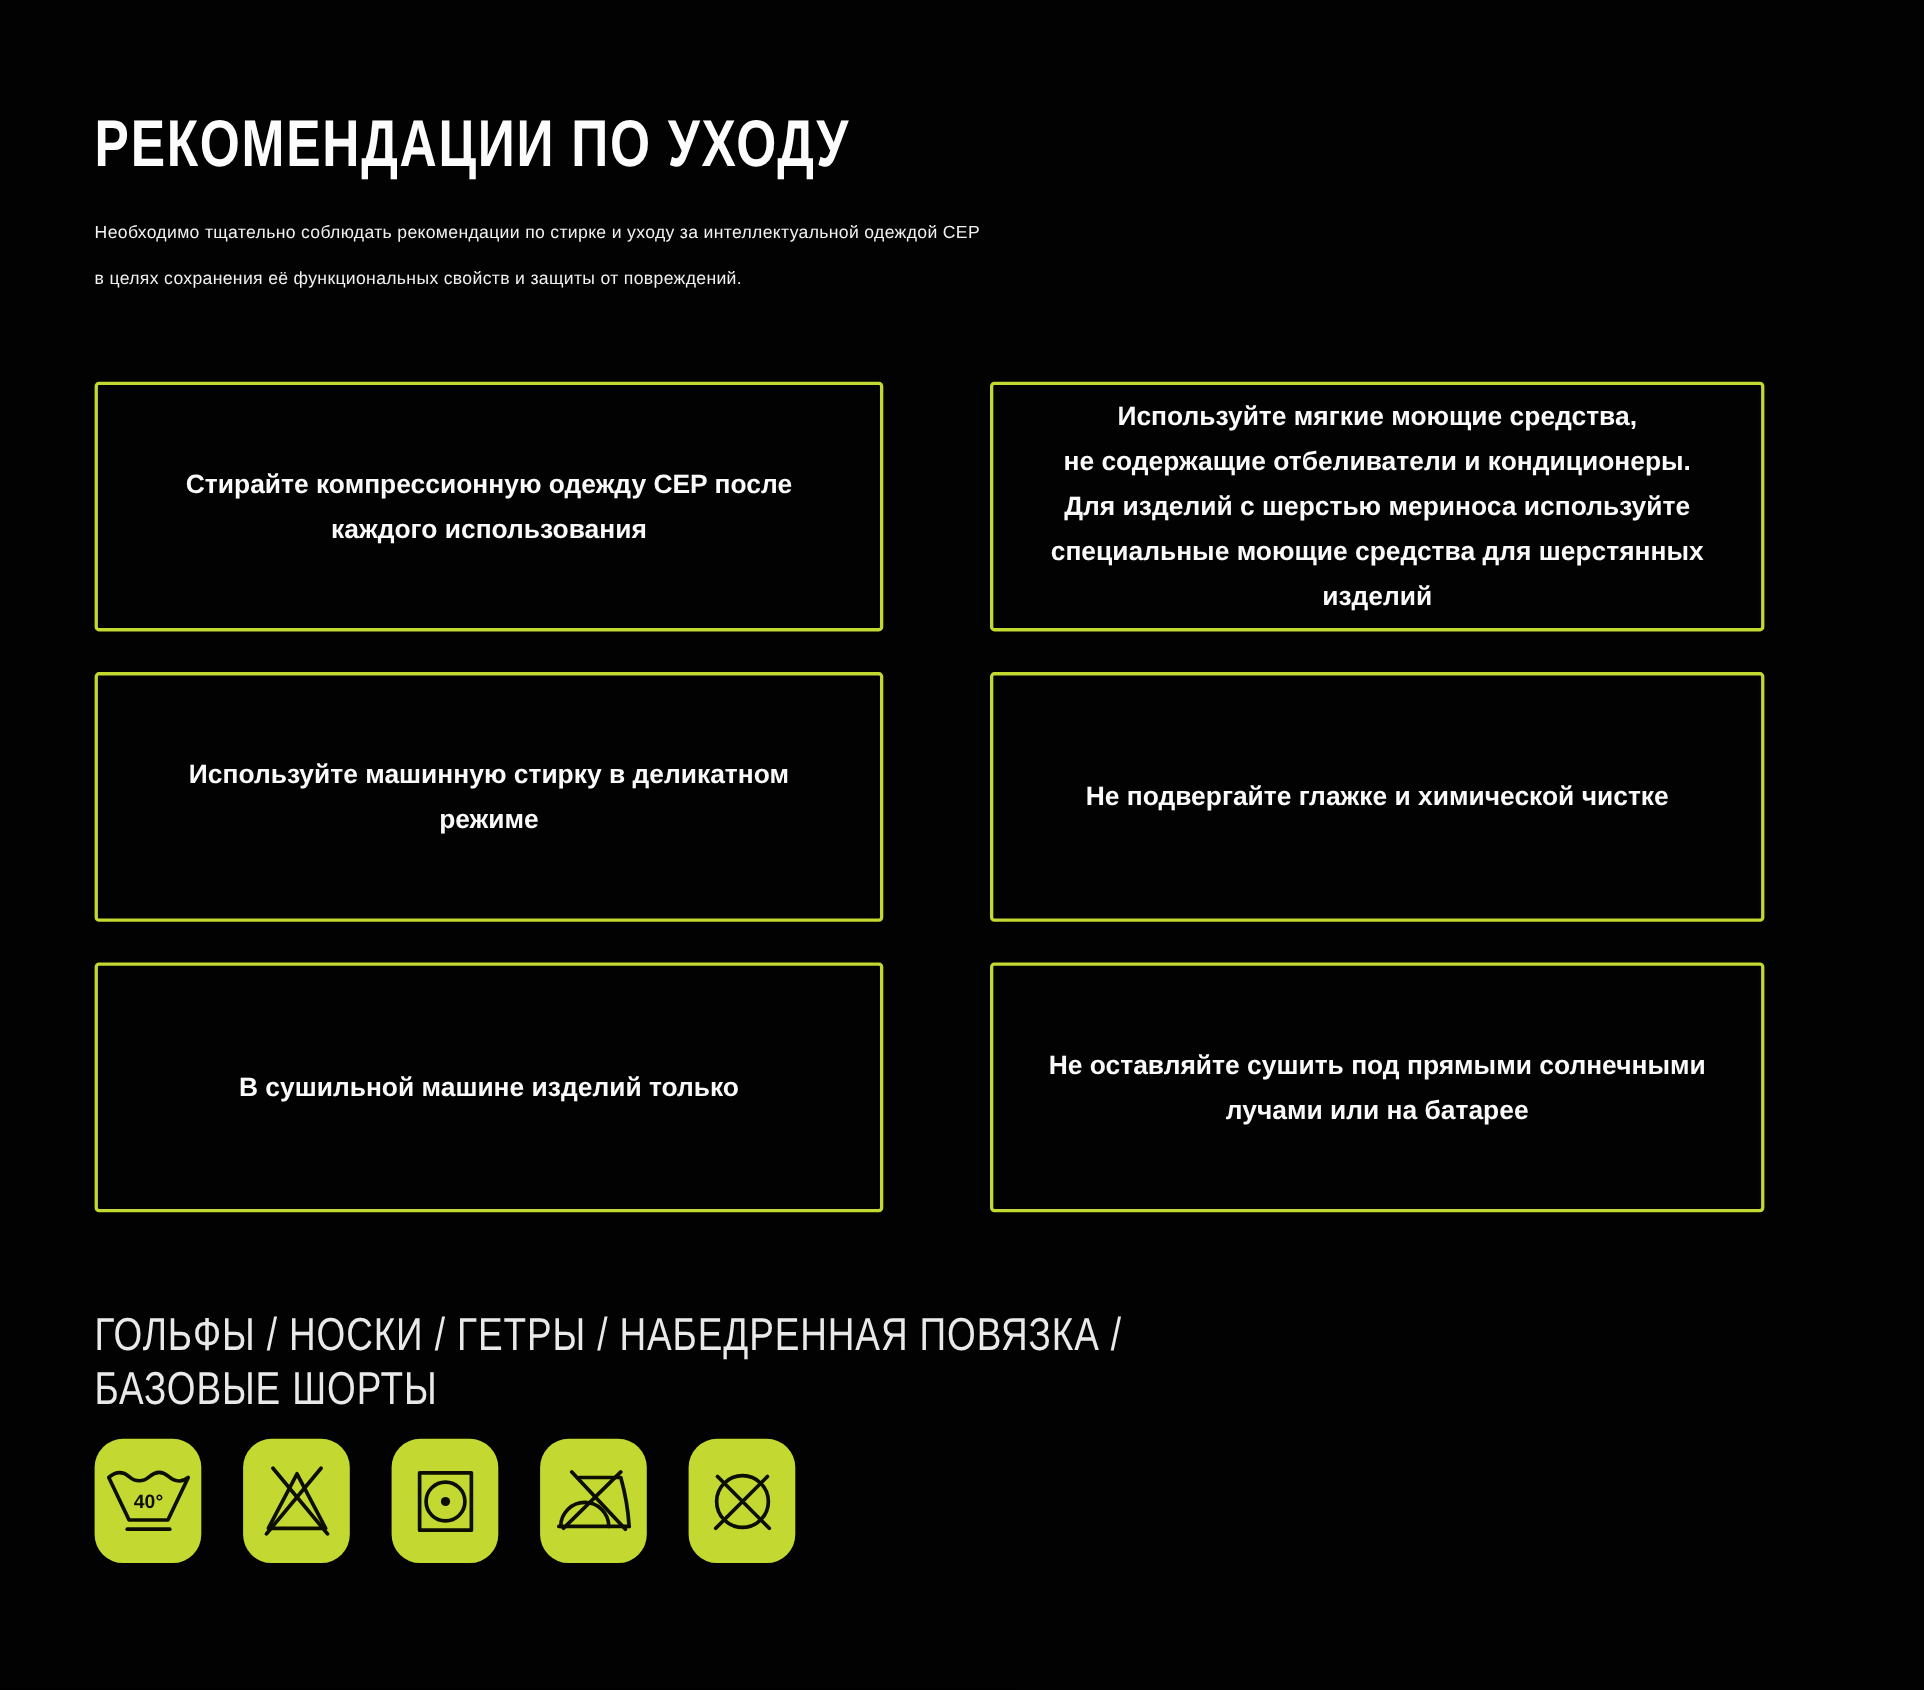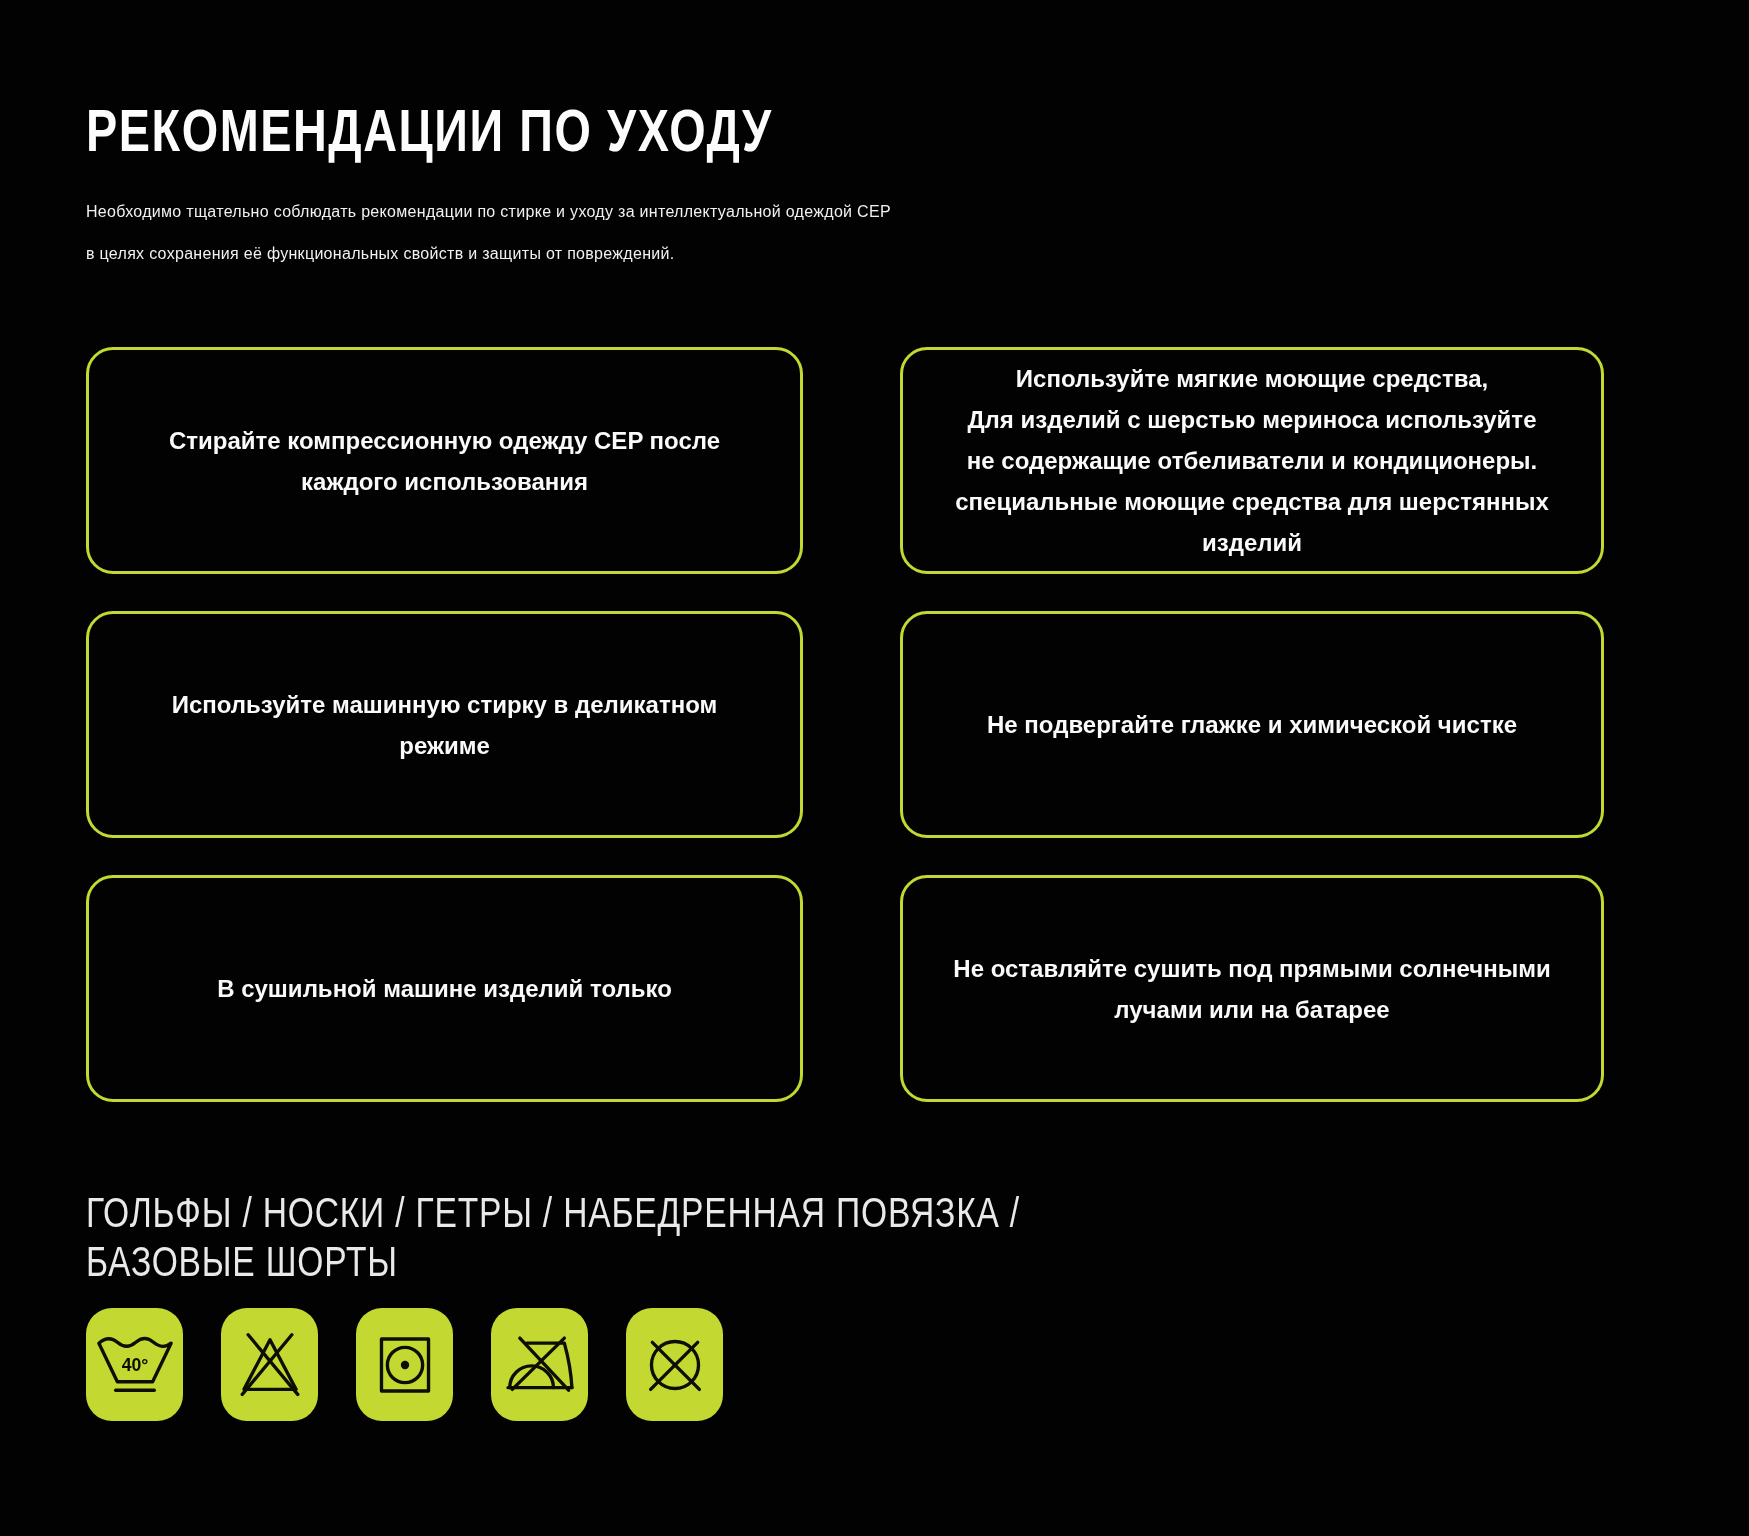--- a/index.html
+++ b/index.html
@@ -37,21 +37,21 @@
     margin-top:72px;
     display:grid;
     grid-template-columns:717px 704px;
     column-gap:97px;
     row-gap:37px;
   }
   .card {
     box-sizing:border-box;
     height:227px;
     border:3px solid #c3d830;
-    border-radius:27px;
+    border-radius:4px;
     display:flex;
     flex-direction:column;
     justify-content:center;
     align-items:center;
     padding:10px 28px;
     text-align:center;
     color:#fafafa;
     font-weight:bold;
     font-size:24px;
     line-height:41px;
@@ -113,22 +113,22 @@
 
     <div class="grid">
 
       <div class="card">
         <div class="line">Стирайте компрессионную одежду CEP после</div>
         <div class="line">каждого использования</div>
       </div>
 
       <div class="card">
         <div class="line">Используйте мягкие моющие средства,</div>
+        <div class="line">не содержащие отбеливатели и кондиционеры.</div>
         <div class="line">Для изделий с шерстью мериноса используйте</div>
-        <div class="line">не содержащие отбеливатели и кондиционеры.</div>
         <div class="line">специальные моющие средства для шерстянных</div>
         <div class="line">изделий</div>
       </div>
 
       <div class="card">
         <div class="line">Используйте машинную стирку в деликатном</div>
         <div class="line">режиме</div>
       </div>
 
       <div class="card">

